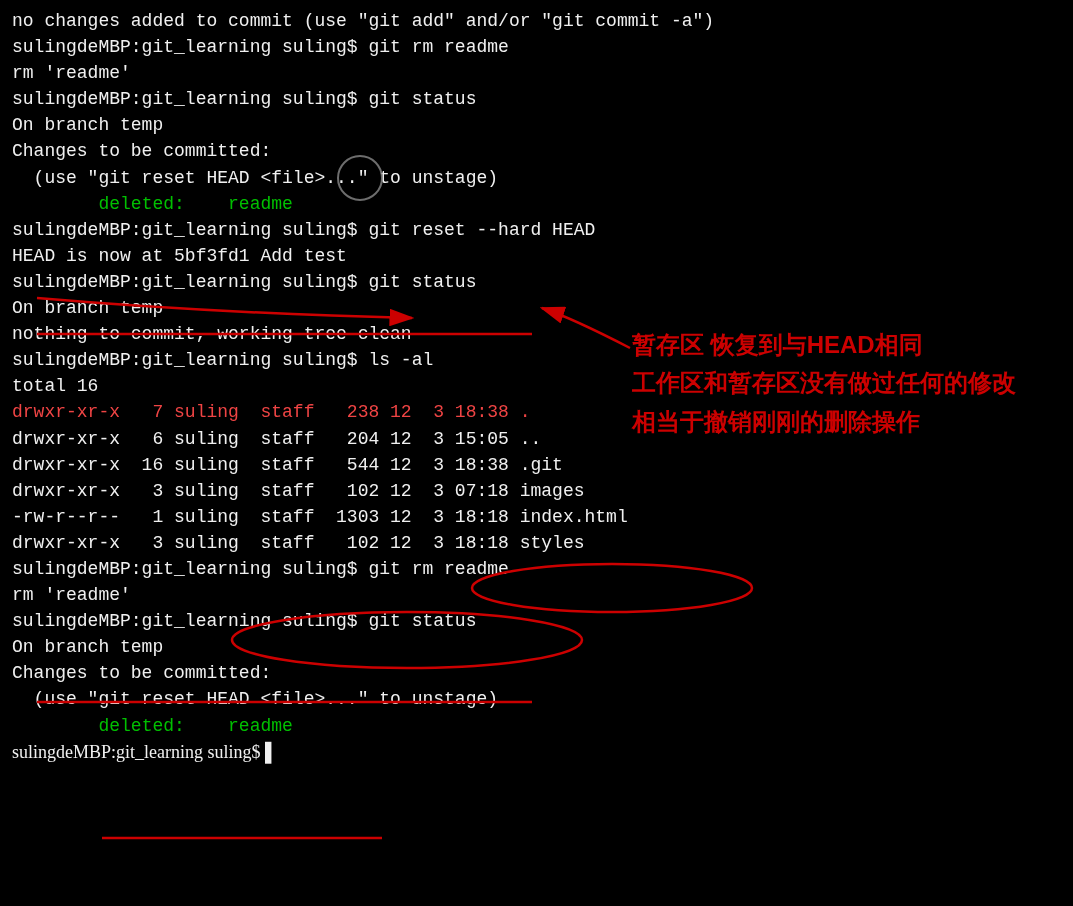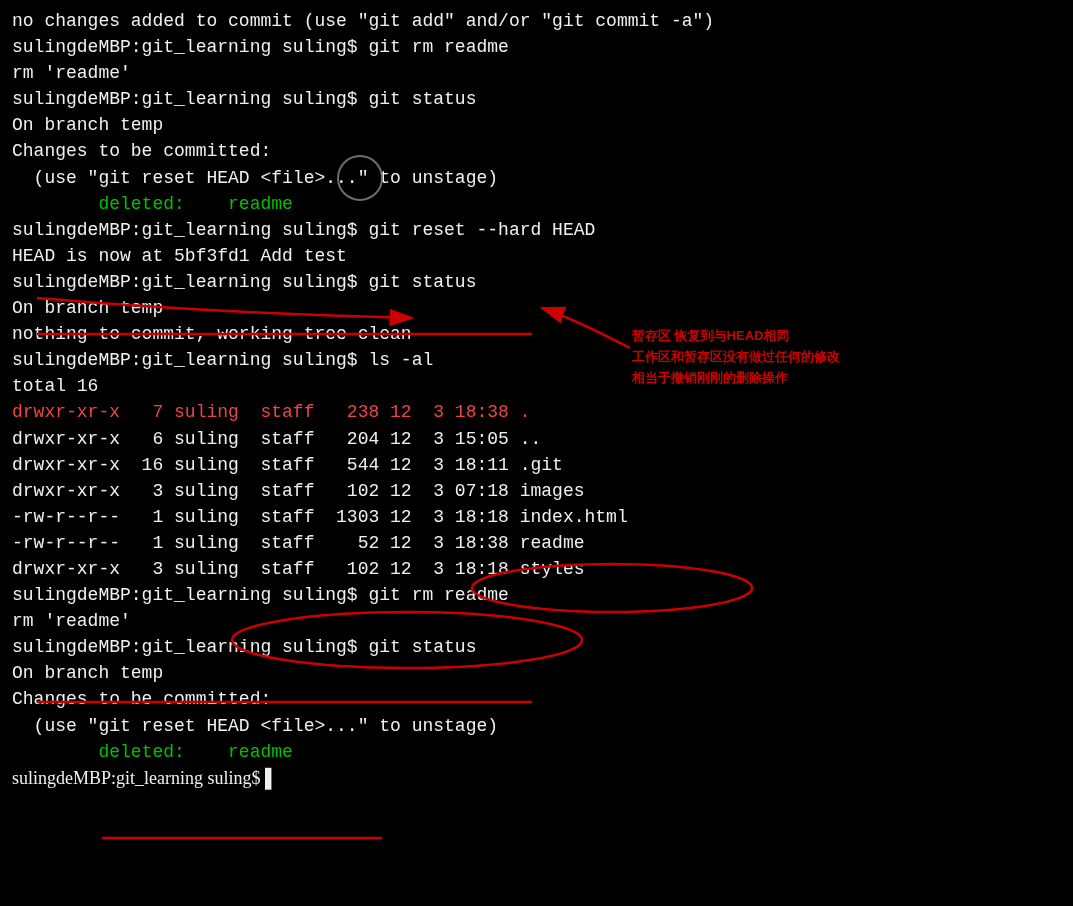--- a/index.html
+++ b/index.html
@@ -28,21 +28,21 @@
     .line {
       white-space: pre;
       display: block;
     }
 
     
     .annotation {
       position: absolute;
       color: #cc0000;
       font-family: 'Microsoft YaHei', 'SimHei', sans-serif;
-      font-size: 13px;
+      font-size: 24px;
       font-weight: bold;
       line-height: 1.6;
     }
 
     
     .overlay-svg {
       position: absolute;
       top: 0;
       left: 0;
       width: 1073px;
@@ -69,24 +69,23 @@
       <div class="line" style="color: rgb(240, 240, 240);"></div>
       <div class="line" style="color: rgb(240, 240, 240);">sulingdeMBP:git_learning suling$ git reset --hard HEAD</div>
       <div class="line" style="color: rgb(240, 240, 240);">HEAD is now at 5bf3fd1 Add test</div>
       <div class="line" style="color: rgb(240, 240, 240);">sulingdeMBP:git_learning suling$ git status</div>
       <div class="line" style="color: rgb(240, 240, 240);">On branch temp</div>
       <div class="line" style="color: rgb(240, 240, 240);">nothing to commit, working tree clean</div>
       <div class="line" style="color: rgb(240, 240, 240);">sulingdeMBP:git_learning suling$ ls -al</div>
       <div class="line" style="color: rgb(240, 240, 240);">total 16</div>
       <div class="line" style="color: #ef4444;">drwxr-xr-x   7 suling  staff   238 12  3 18:38 .</div>
       <div class="line" style="color: rgb(240, 240, 240);">drwxr-xr-x   6 suling  staff   204 12  3 15:05 ..</div>
-      <div class="line" style="color: rgb(240, 240, 240);">drwxr-xr-x  16 suling  staff   544 12  3 18:11 .git</div>
+      <div class="line" style="color: rgb(240, 240, 240);">drwxr-xr-x  16 suling  staff   544 12  3 18:38 .git</div>
       <div class="line" style="color: rgb(240, 240, 240);">drwxr-xr-x   3 suling  staff   102 12  3 07:18 images</div>
       <div class="line" style="color: rgb(240, 240, 240);">-rw-r--r--   1 suling  staff  1303 12  3 18:18 index.html</div>
-      <div class="line" style="color: rgb(240, 240, 240);">-rw-r--r--   1 suling  staff    52 12  3 18:38 readme</div>
       <div class="line" style="color: rgb(240, 240, 240);">drwxr-xr-x   3 suling  staff   102 12  3 18:18 styles</div>
       <div class="line" style="color: rgb(240, 240, 240);">sulingdeMBP:git_learning suling$ git rm readme</div>
       <div class="line" style="color: rgb(240, 240, 240);">rm 'readme'</div>
       <div class="line" style="color: rgb(240, 240, 240);">sulingdeMBP:git_learning suling$ git status</div>
       <div class="line" style="color: rgb(240, 240, 240);">On branch temp</div>
       <div class="line" style="color: rgb(240, 240, 240);">Changes to be committed:</div>
       <div class="line" style="color: rgb(240, 240, 240);">  (use "git reset HEAD &lt;file&gt;..." to unstage)</div>
       <div class="line" style="color: rgb(240, 240, 240);"></div>
       <div class="line" style="color: rgb(0, 192, 0);">	deleted:    readme</div>
       <div class="line" style="color: rgb(240, 240, 240);"></div>

